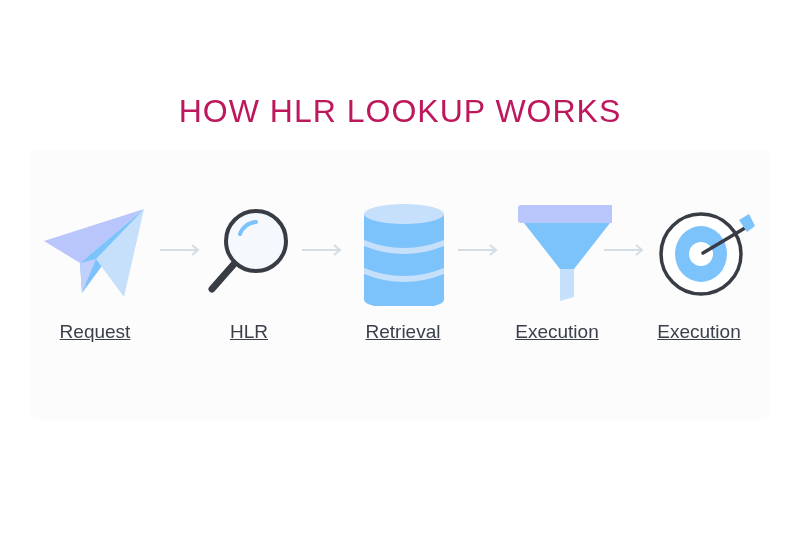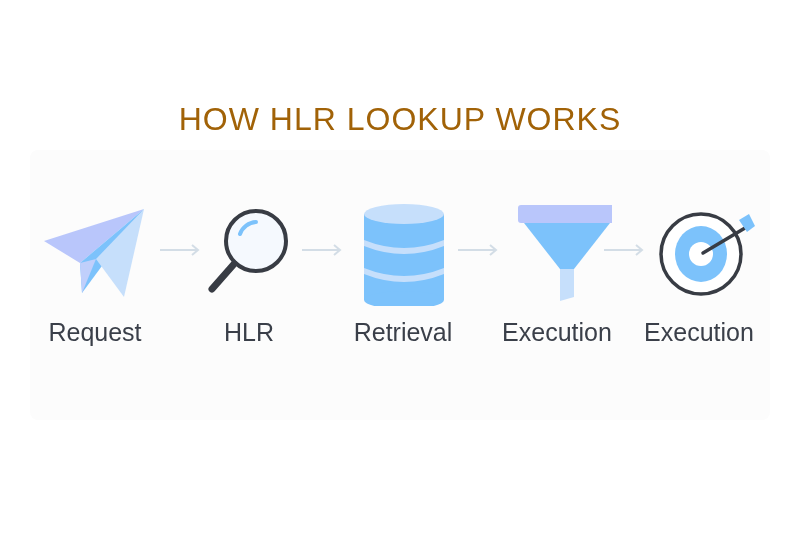--- a/index.html
+++ b/index.html
@@ -1,21 +1,21 @@
 <!DOCTYPE html>
 <html><head>
 <meta charset="utf-8">
 <style>
   html, body { margin:0; padding:0; }
   body { width:800px; height:534px; background:#ffffff; position:relative; overflow:hidden; font-family:"Liberation Sans", "DejaVu Sans", sans-serif; }
   .panel { position:absolute; left:30px; top:150px; width:740px; height:270px; background:#fcfcfc; border-radius:8px; }
-  .title { position:absolute; left:0; top:101px; width:800px; text-align:center; font-size:32px; letter-spacing:1px; color:#a16207; font-weight:normal; }
+  .title { position:absolute; left:0; top:93px; width:800px; text-align:center; font-size:32px; letter-spacing:1px; color:#be185d; font-weight:normal; }
   .step { position:absolute; top:196px; width:130px; text-align:center; }
   .icon { width:130px; height:110px; display:flex; align-items:center; justify-content:center; }
-  .label { font-size:25px; line-height:28px; color:#3a3f49; margin-top:12px; }
+  .label { font-size:19px; line-height:28px; color:#3a3f49; margin-top:12px;text-decoration:underline; }
   .arrow { position:absolute; top:244px; width:42px; height:12px; }
 </style>
 </head>
 <body>
 
 <div class="panel"></div>
 
 <div class="title">HOW HLR LOOKUP WORKS</div>
 
 <div class="step" style="left:30px;">

